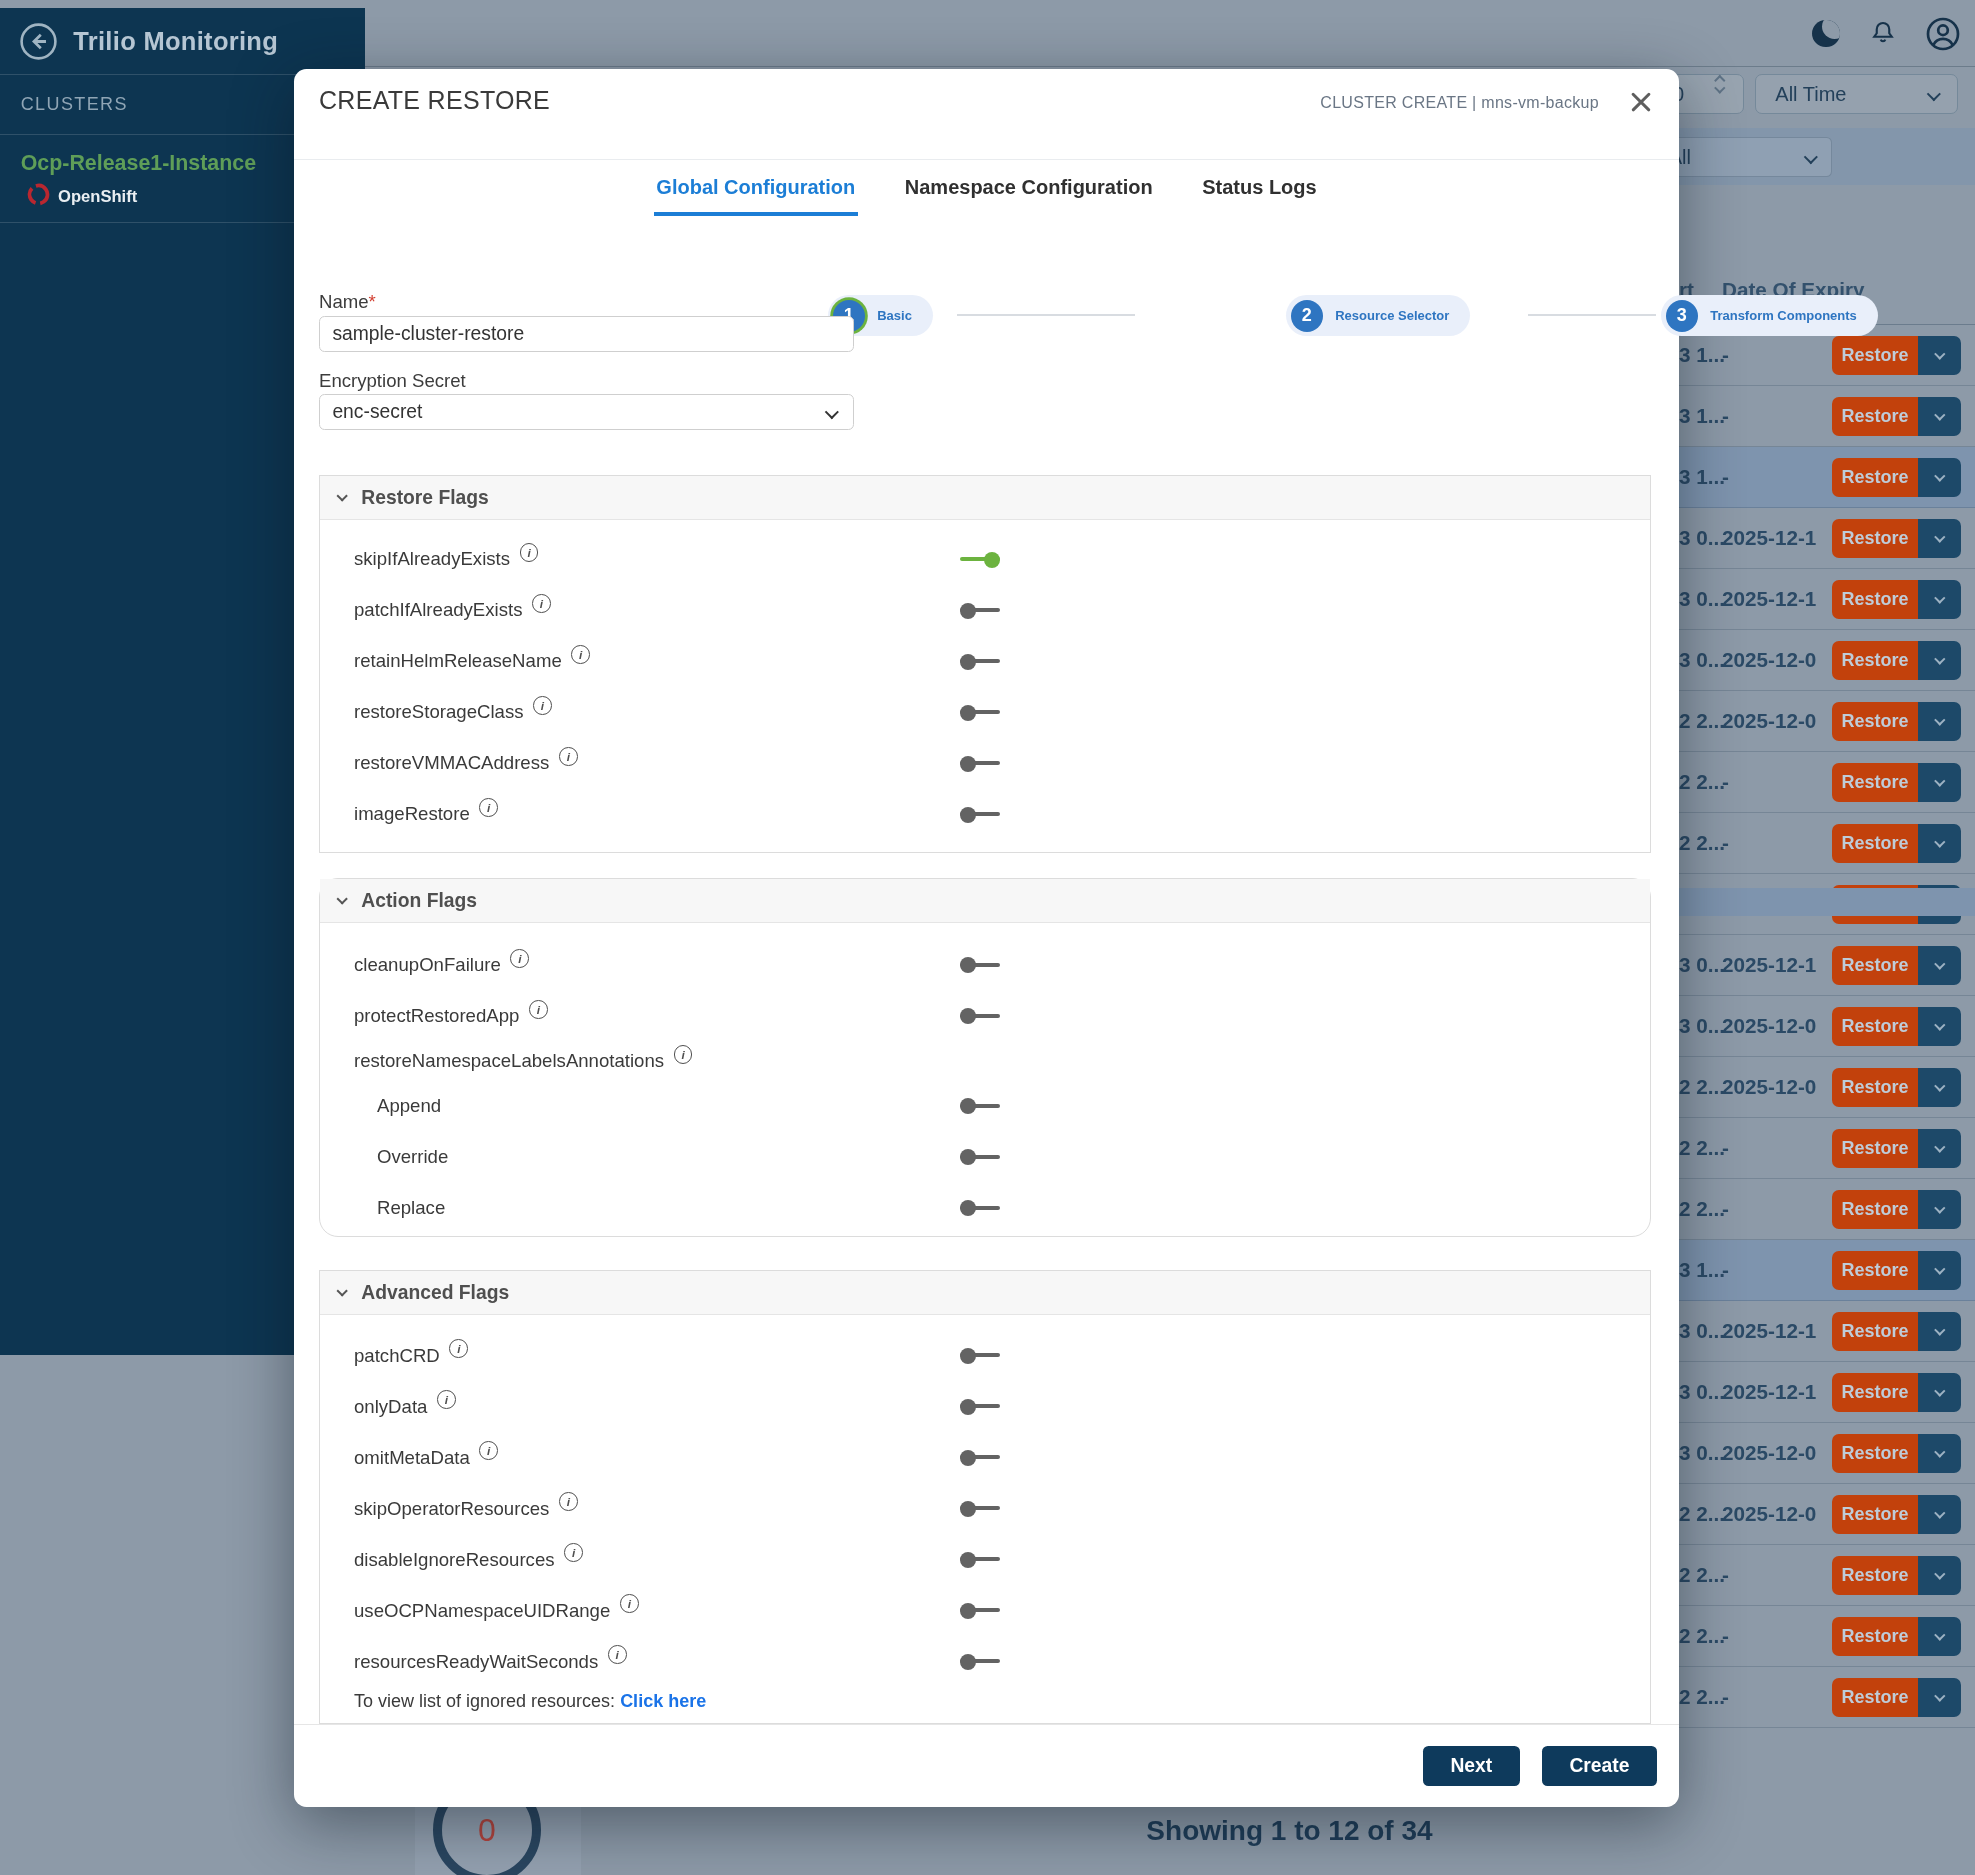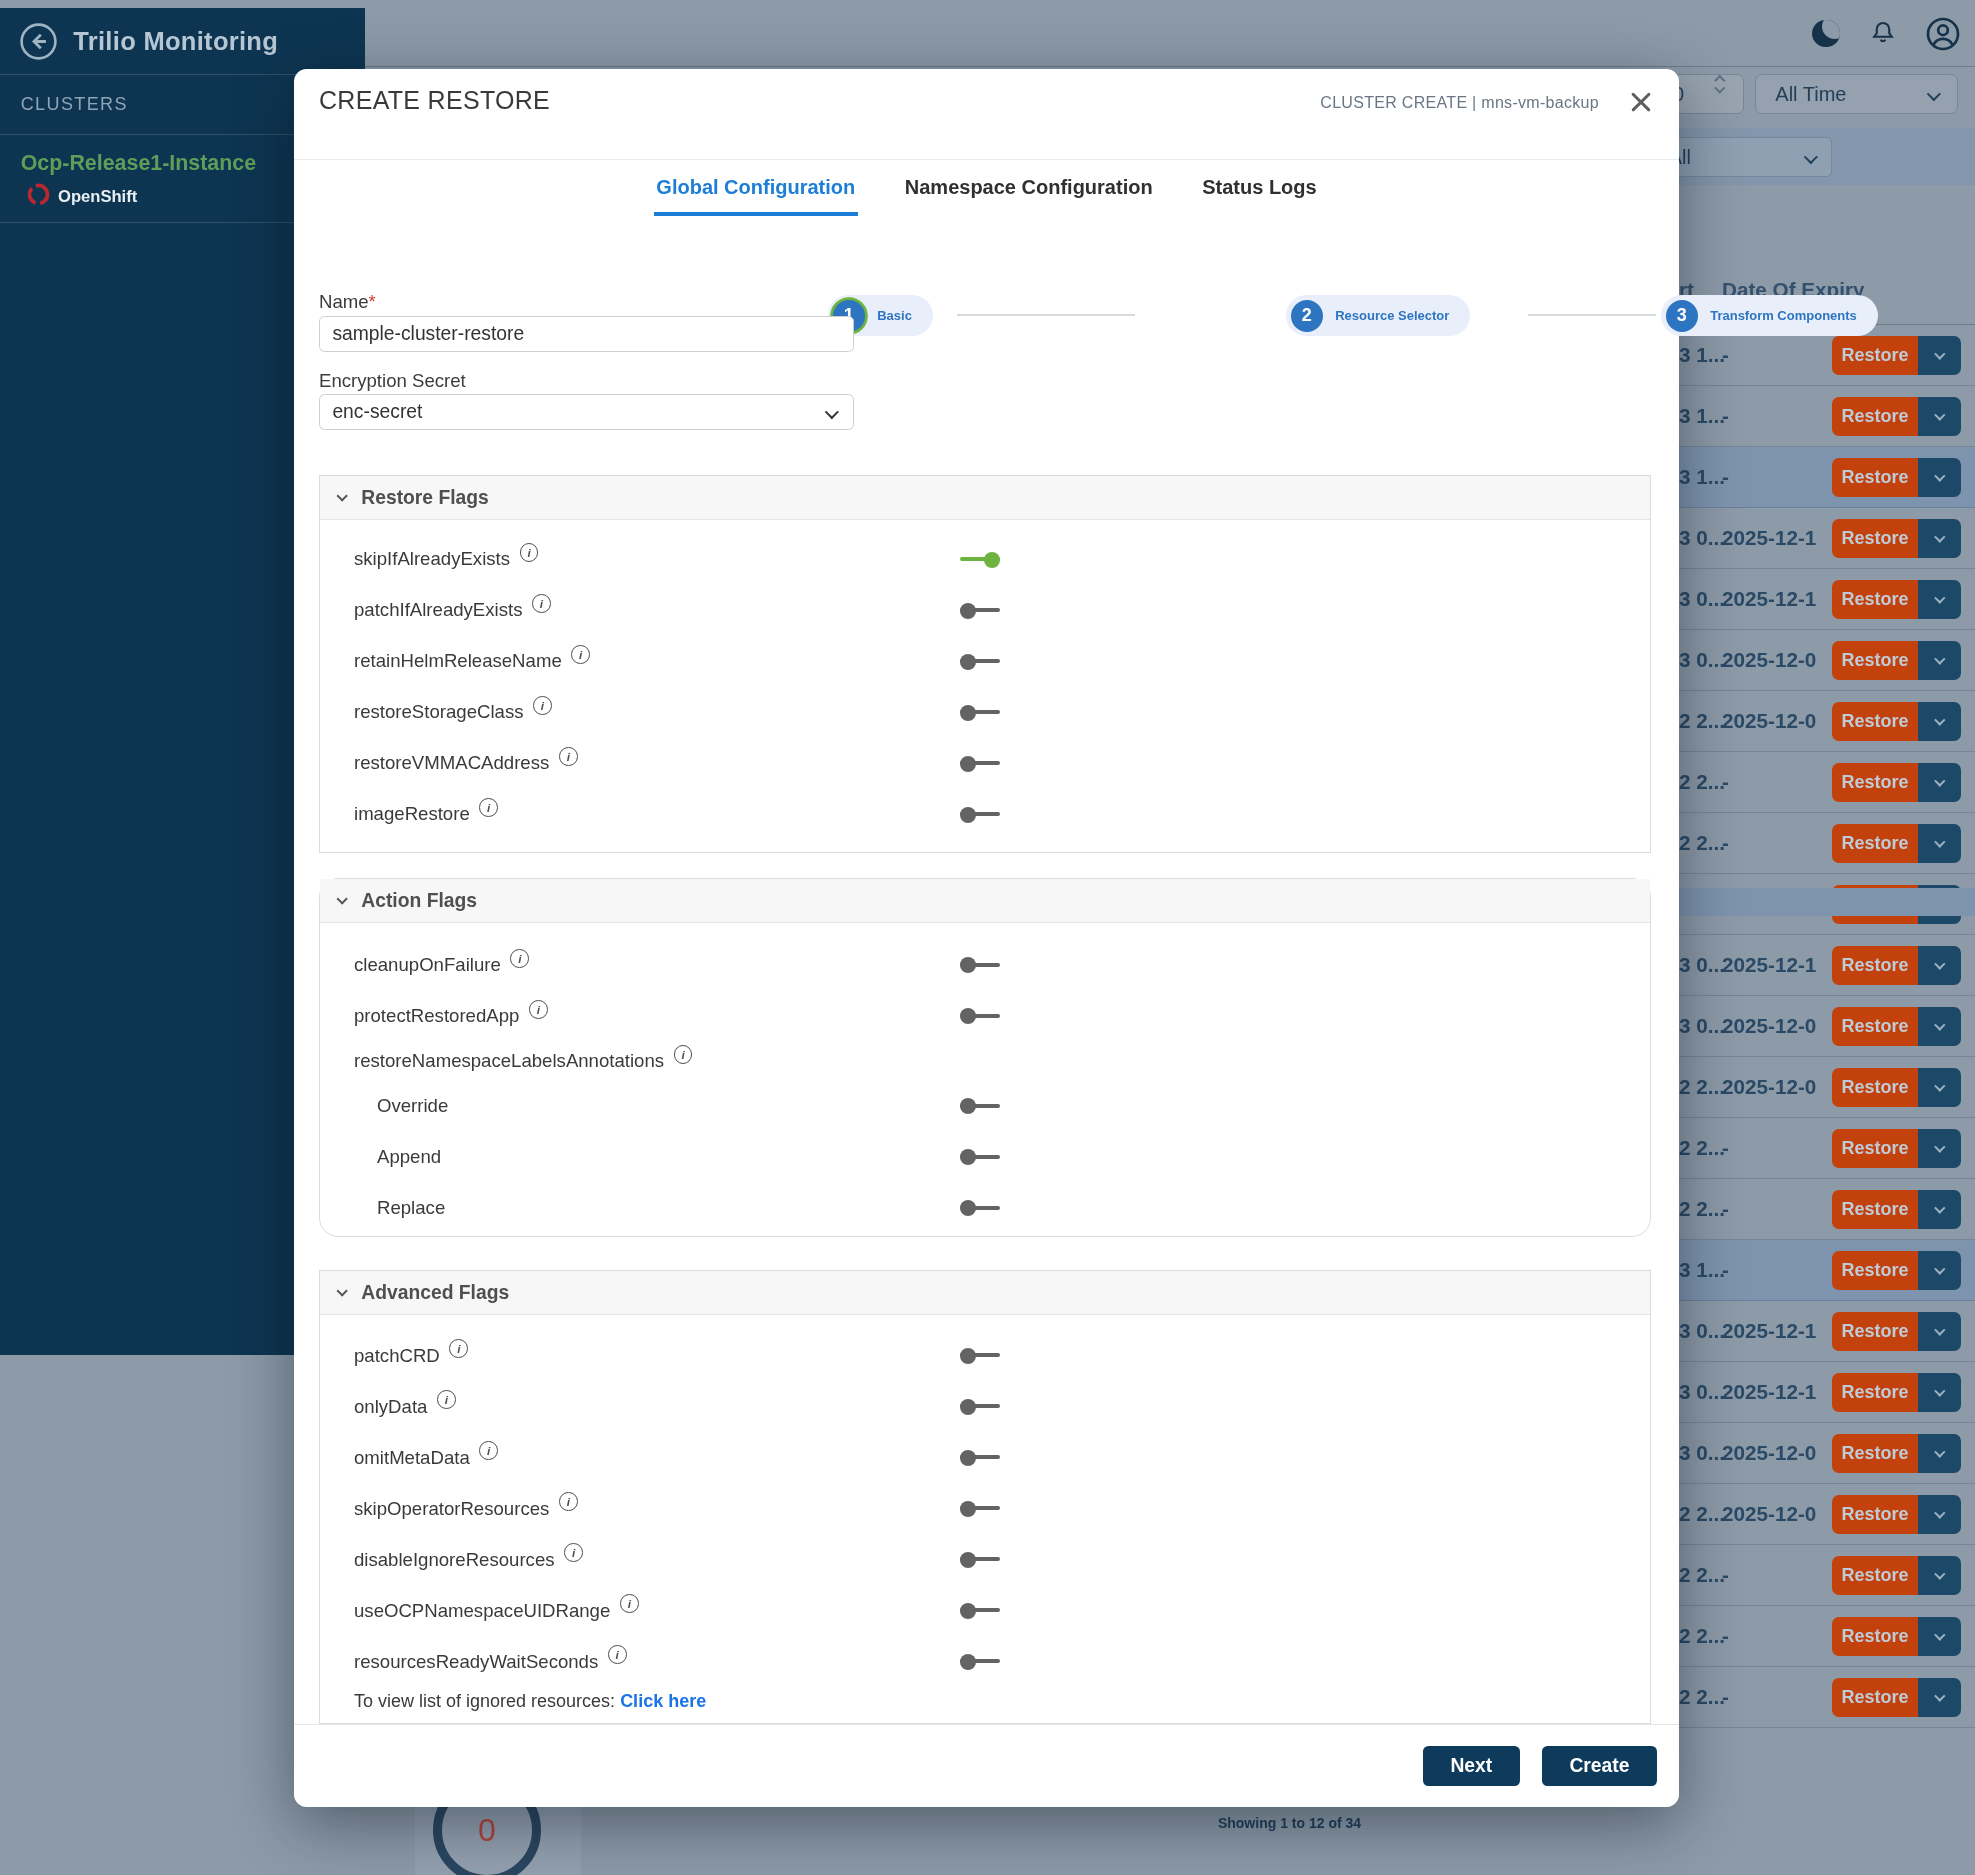--- a/index.html
+++ b/index.html
@@ -38,21 +38,21 @@
   .t-start { position:absolute; left:1314px; top:18px; white-space:nowrap; }
   .t-exp { position:absolute; left:1357px; top:18px; width:98px; white-space:nowrap; overflow:hidden; }
   .restore-btn { position:absolute; left:1467px; top:11px; width:129px; height:39px; border-radius:6.9px; overflow:hidden; display:flex; cursor:pointer; }
   .r-main { width:86px; background:#c2410c; color:#bfccd8; font-size:18px; font-weight:600; display:flex; align-items:center; justify-content:center; }
   .r-caret { flex:1; background:#1d4969; display:flex; align-items:center; justify-content:center; color:#9db2c3; }
   .hl-sliver { left:365px; right:0; top:888px; height:27.6px; background:#7e94ae; }
 
   
   #gauge-panel { left:415px; top:1790px; width:166px; height:85px; background:#94a1b0; }
   #gauge { left:433px; top:1776px; width:108px; height:108px; border:9px solid #2a4660; border-radius:50%; display:flex; align-items:center; justify-content:center; color:#b5443c; font-size:32px; }
-  #showing { left:1131px; top:1815px; width:317px; text-align:center; font-size:14px; font-weight:600; color:#1f3d58; }
+  #showing { left:1131px; top:1815px; width:317px; text-align:center; font-size:28px; font-weight:600; color:#1f3d58; }
 
   
   #sidebar { left:0; top:8px; width:365px; height:1347px; background:#0d3551; z-index:5; }
   .side-div { position:absolute; left:0; right:0; height:1.4px; background:rgba(255,255,255,.14); }
   #app-title-row { position:absolute; left:19.3px; top:13.8px; display:flex; align-items:center; gap:15px; color:#b6c6d3; }
   #app-title { font-size:25.5px; font-weight:600; letter-spacing:0.3px; }
   #clusters-label { position:absolute; left:20.7px; top:86px; font-size:18px; letter-spacing:1.4px; color:#8fa5b5; }
   #cluster-item { position:absolute; left:0; top:128px; width:365px; height:87px; cursor:pointer; }
   #cluster-name { position:absolute; left:20.7px; top:15px; font-size:21.4px; font-weight:700; color:#5f9e58; }
   #cluster-pulse { position:absolute; right:27.6px; top:19.3px; }
@@ -558,27 +558,27 @@
           <span class="toggle"></span>
         </div>
 
         <div class="flag-row tight">
           <span class="flag-label">restoreNamespaceLabelsAnnotations</span>
           <i class="info">i</i>
 
         </div>
 
         <div class="flag-row indent">
+          <span class="flag-label">Append</span>
+
+          <span class="toggle"></span>
+        </div>
+
+        <div class="flag-row indent">
           <span class="flag-label">Override</span>
-
-          <span class="toggle"></span>
-        </div>
-
-        <div class="flag-row indent">
-          <span class="flag-label">Append</span>
 
           <span class="toggle"></span>
         </div>
 
         <div class="flag-row indent">
           <span class="flag-label">Replace</span>
 
           <span class="toggle"></span>
         </div>
       </div>

